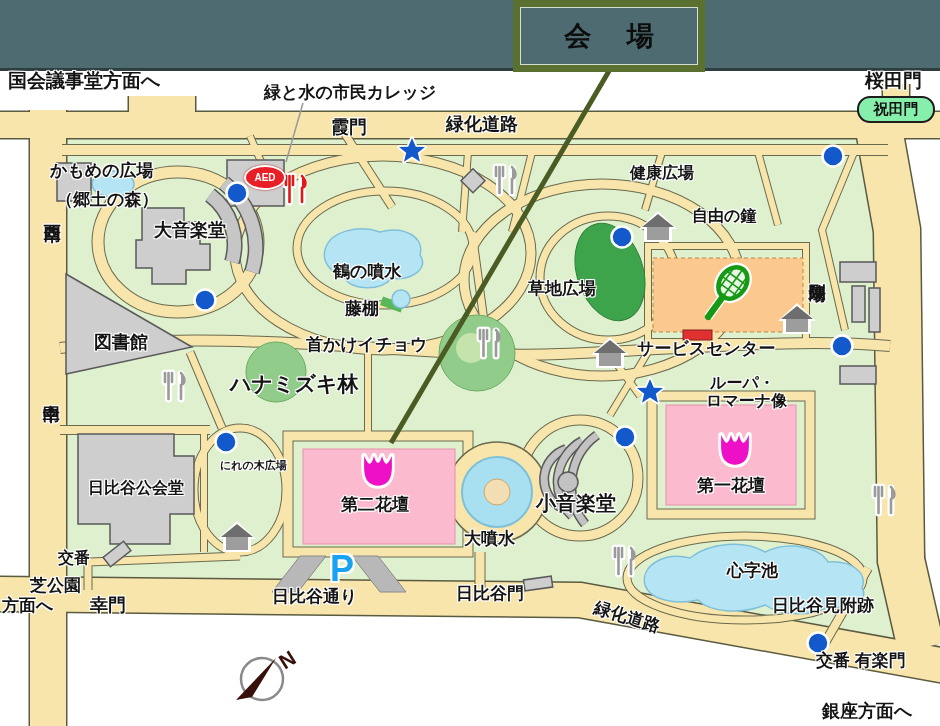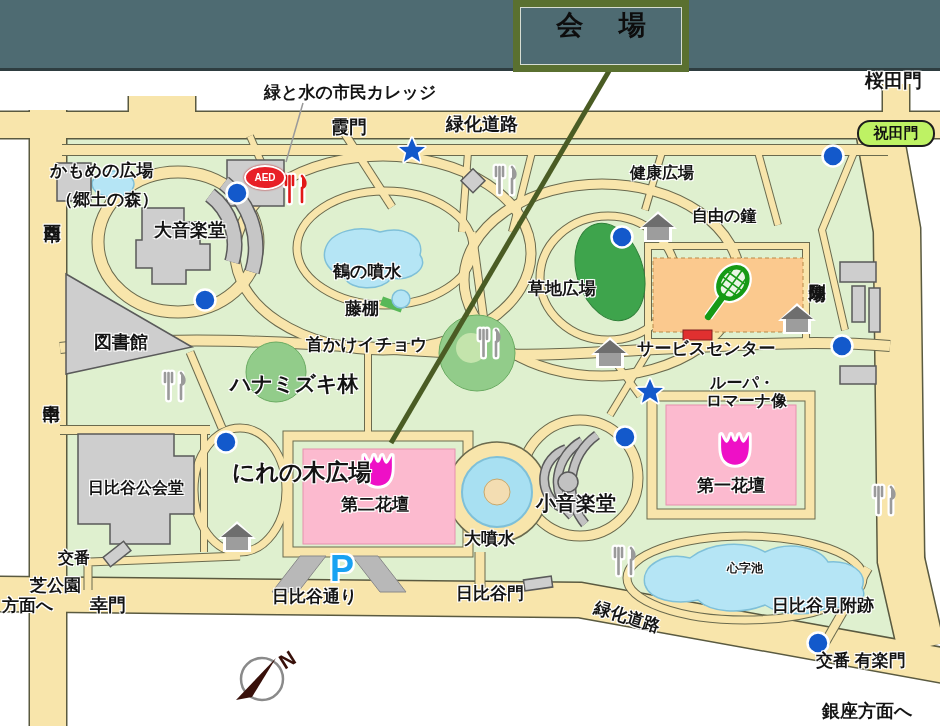--- a/index.html
+++ b/index.html
@@ -1,29 +1,29 @@
 <!DOCTYPE html>
 <html><head>
 <meta charset="utf-8">
 <style>
   html,body{margin:0;padding:0;background:#fff;}
   #stage{position:relative;width:940px;height:726px;overflow:hidden;background:#fff;
          font-family:"Liberation Sans","DejaVu Sans",sans-serif;}
   #mapsvg{position:absolute;left:0;top:0;z-index:1;}
   #band{position:absolute;left:0;top:0;width:940px;height:68px;background:#4e6b72;
         border-bottom:3px solid #2e3d40;z-index:2;}
-  #venuebox{position:absolute;left:513px;top:0;width:176px;height:72px;z-index:3;
+  #venuebox{position:absolute;left:513px;top:0;width:192px;height:72px;z-index:3;
         border:7px solid #5a7030;box-shadow:inset 0 0 0 1px #d7ddd3;box-sizing:border-box;
-        display:flex;justify-content:center;
+        display:flex;align-items:center;justify-content:center;
         font-size:27px;font-weight:bold;color:#0d0d0d;letter-spacing:14px;text-indent:14px;}
   #labels{position:absolute;left:0;top:0;width:940px;height:726px;z-index:4;pointer-events:none;}
   .lbl{position:absolute;font-weight:bold;color:#141414;white-space:nowrap;line-height:1.05;
        text-shadow:-1px -1px 0 #fff,1px -1px 0 #fff,-1px 1px 0 #fff,1px 1px 0 #fff,0 0 2px #fff;}
   .v{writing-mode:vertical-rl;text-orientation:upright;letter-spacing:1px;}
-  .pill{position:absolute;left:857px;top:120px;width:74px;height:23px;background:#bef264;
+  .pill{position:absolute;left:857px;top:96px;width:74px;height:23px;background:#86efac;
         border:2px solid #1d1d1d;border-radius:13px;z-index:4;display:flex;align-items:center;
         justify-content:center;font-size:15px;font-weight:bold;color:#111;}
   .aed{position:absolute;left:244px;top:165px;width:38px;height:21px;background:#e81f27;
        border:2px solid #fff;border-radius:50%;z-index:4;display:flex;align-items:center;
        justify-content:center;color:#fff;font-size:10px;font-weight:bold;box-shadow:0 0 2px #b00;}
   .pmark{position:absolute;left:330px;top:548px;z-index:4;font-size:36px;font-weight:bold;
        color:#19a2f2;text-shadow:-2px -2px 0 #fff,2px -2px 0 #fff,-2px 2px 0 #fff,2px 2px 0 #fff;}
   .nmark{position:absolute;left:280px;top:648px;z-index:4;font-size:21px;font-weight:bold;
        color:#38100a;transform:rotate(-32deg);}
 </style>
@@ -264,46 +264,47 @@
   </div>
   <div class="aed">
     <span>AED</span>
   </div>
   <div class="pmark">
     <span>P</span>
   </div>
   <div class="nmark">N</div>
 
   <div id="labels">
+      <div class="lbl" style="left: 8px; top: 71px; font-size: 19px;">国会議事堂方面へ</div>
       <div class="lbl" style="left: 865px; top: 71px; font-size: 19px;">桜田門</div>
       <div class="lbl" style="left: 264px; top: 84px; font-size: 17px;">緑と水の市民カレッジ</div>
       <div class="lbl" style="left: 331px; top: 118px; font-size: 18px;">霞門</div>
       <div class="lbl" style="left: 446px; top: 115px; font-size: 18px;">緑化道路</div>
       <div class="lbl" style="left: 630px; top: 165px; font-size: 16px;">健康広場</div>
       <div class="lbl" style="left: 50px; top: 162px; font-size: 17px;">かもめの広場</div>
       <div class="lbl" style="left: 56px; top: 191px; font-size: 17px;">（郷土の森）</div>
       <div class="lbl" style="left: 154px; top: 221px; font-size: 18px;">大音楽堂</div>
       <div class="lbl" style="left: 692px; top: 208px; font-size: 16px;">自由の鐘</div>
       <div class="lbl" style="left: 333px; top: 263px; font-size: 17px;">鶴の噴水</div>
       <div class="lbl" style="left: 528px; top: 280px; font-size: 17px;">草地広場</div>
       <div class="lbl" style="left: 345px; top: 300px; font-size: 17px;">藤棚</div>
       <div class="lbl" style="left: 94px; top: 333px; font-size: 18px;">図書館</div>
       <div class="lbl" style="left: 306px; top: 336px; font-size: 17px;">首かけイチョウ</div>
       <div class="lbl" style="left: 637px; top: 340px; font-size: 17px;">サービスセンター</div>
       <div class="lbl" style="left: 230px; top: 373px; font-size: 21px;">ハナミズキ林</div>
       <div class="lbl" style="left: 710px; top: 375px; font-size: 16px;">ルーパ・</div>
       <div class="lbl" style="left: 706px; top: 393px; font-size: 16px;">ロマーナ像</div>
-      <div class="lbl" style="left: 224px; top: 460px; font-size: 23px; padding-left: 8px;">にれの木広場</div>
+      <div class="lbl" style="left: 212px; top: 460px; font-size: 11px; padding-left: 8px;">にれの木広場</div>
       <div class="lbl" style="left: 341px; top: 496px; font-size: 17px;">第二花壇</div>
       <div class="lbl" style="left: 464px; top: 496px; font-size: 17px; margin-top: 34px;">大噴水</div>
       <div class="lbl" style="left: 536px; top: 493px; font-size: 20px;">小音楽堂</div>
       <div class="lbl" style="left: 697px; top: 477px; font-size: 17px;">第一花壇</div>
       <div class="lbl" style="left: 88px; top: 480px; font-size: 16px;">日比谷公会堂</div>
       <div class="lbl" style="left: 58px; top: 550px; font-size: 16px;">交番</div>
-      <div class="lbl" style="left: 727px; top: 562px; font-size: 12px;">心字池</div>
+      <div class="lbl" style="left: 727px; top: 562px; font-size: 17px;">心字池</div>
       <div class="lbl" style="left: 2px; top: 577px; font-size: 17px; margin-left: 28px;">芝公園</div>
       <div class="lbl" style="left: 2px; top: 597px; font-size: 17px;">方面へ</div>
       <div class="lbl" style="left: 90px; top: 596px; font-size: 18px;">幸門</div>
       <div class="lbl" style="left: 272px; top: 588px; font-size: 17px;">日比谷通り</div>
       <div class="lbl" style="left: 456px; top: 585px; font-size: 17px;">日比谷門</div>
       <div class="lbl" style="left: 597px; top: 599px; font-size: 17px; transform: rotate(17deg); transform-origin: left top;">緑化道路</div>
       <div class="lbl" style="left: 772px; top: 597px; font-size: 17px;">日比谷見附跡</div>
       <div class="lbl" style="left: 816px; top: 652px; font-size: 17px;">交番 有楽門</div>
       <div class="lbl" style="left: 822px; top: 702px; font-size: 18px;">銀座方面へ</div>
       <div class="lbl v" style="left: 43px; top: 211px; font-size: 17px;">西幸門</div>

